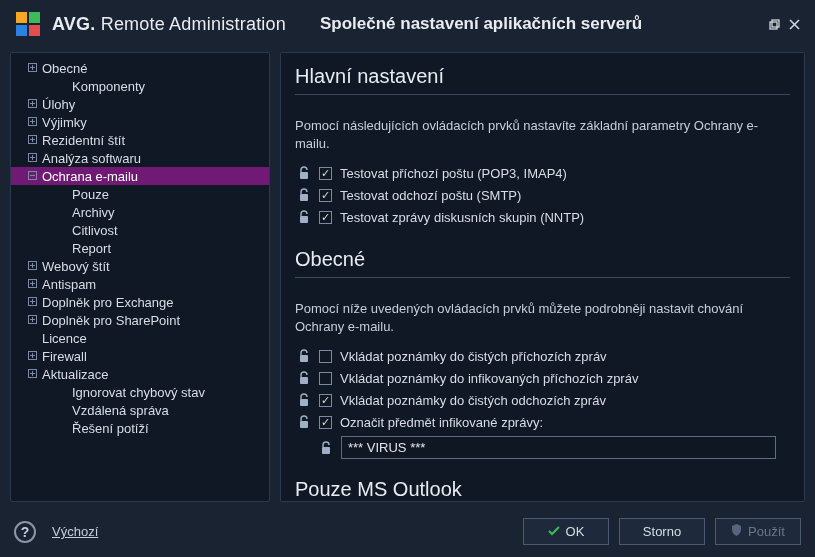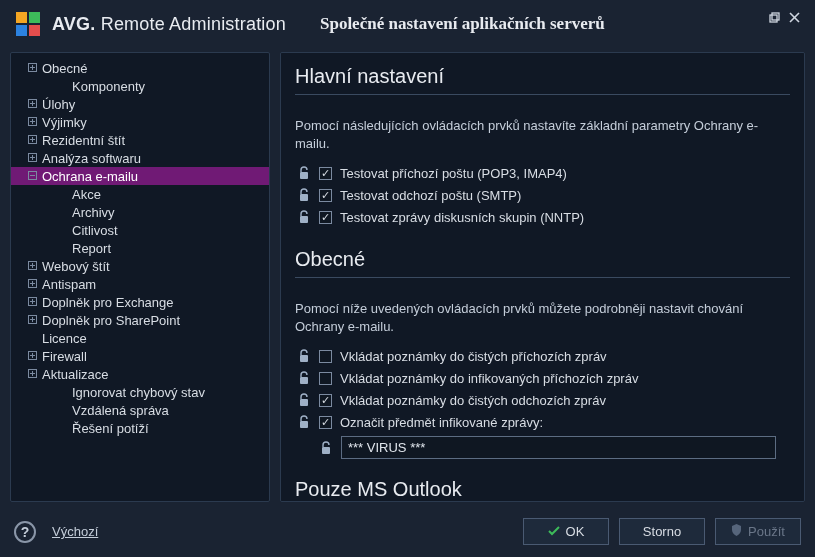--- a/index.html
+++ b/index.html
@@ -9,29 +9,30 @@
     color: #d8dde4;
     font-size: 13px;
     width: 815px;
     height: 557px;
     overflow: hidden;
     display: flex;
     flex-direction: column;
   }
   .titlebar {
     display: flex;
+    align-items: center;
     justify-content: space-between;
     padding: 10px 14px 6px 14px;
     background: #1a2332;
   }
   .title-left { display: flex; align-items: center; gap: 10px; }
   .logo { display: flex; align-items: center; }
   .brand { font-size: 18px; font-weight: 600; color: #e8ebf0; letter-spacing: 0.2px; }
   .brand .light { font-weight: 300; }
-  .page-title { font-size: 17px; font-weight: 600; color: #e8ebf0; margin-left: 24px; font-family: Liberation Serif, serif; }
+  .page-title { font-size: 17px; font-weight: 600; color: #e8ebf0; margin-left: 24px; }
   .winbtns { display: flex; gap: 6px; }
   .winbtn { width: 14px; height: 14px; cursor: pointer; color: #cfd6e0; display:flex; align-items:center; justify-content:center; font-size:11px; }
   .main {
     display: flex;
     flex: 1;
     padding: 8px 10px 8px 10px;
     gap: 10px;
     min-height: 0;
   }
   .sidebar {
@@ -236,21 +237,21 @@
       </div>
       <div class="tree-item selected">
         <span class="exp"><svg width="9" height="9" viewBox="0 0 9 9">
             <rect x="0.5" y="0.5" width="8" height="8" fill="none" stroke="#7b8aa0"></rect>
             <line x1="2" y1="4.5" x2="7" y2="4.5" stroke="#7b8aa0"></line>
           </svg></span>
         <span>Ochrana e-mailu</span>
       </div>
       <div class="tree-item child">
         <span class="exp" style="visibility: hidden;"></span>
-        <span>Akce</span>
+        <span>Pouze</span>
       </div>
       <div class="tree-item child">
         <span class="exp" style="visibility: hidden;"></span>
         <span>Archivy</span>
       </div>
       <div class="tree-item child">
         <span class="exp" style="visibility: hidden;"></span>
         <span>Citlivost</span>
       </div>
       <div class="tree-item child">

